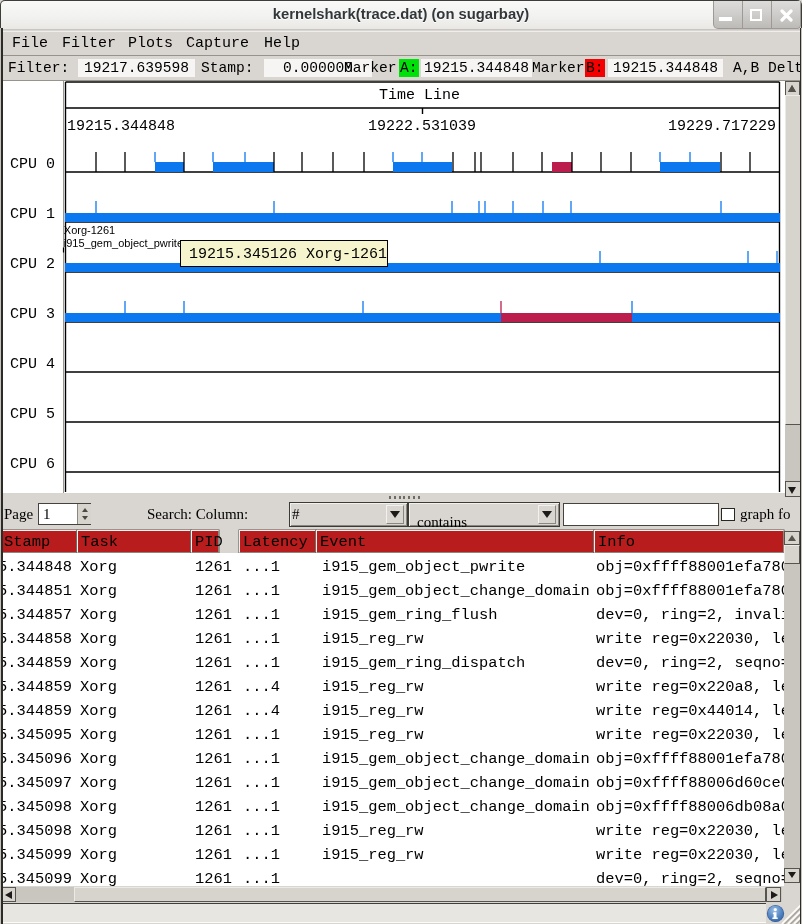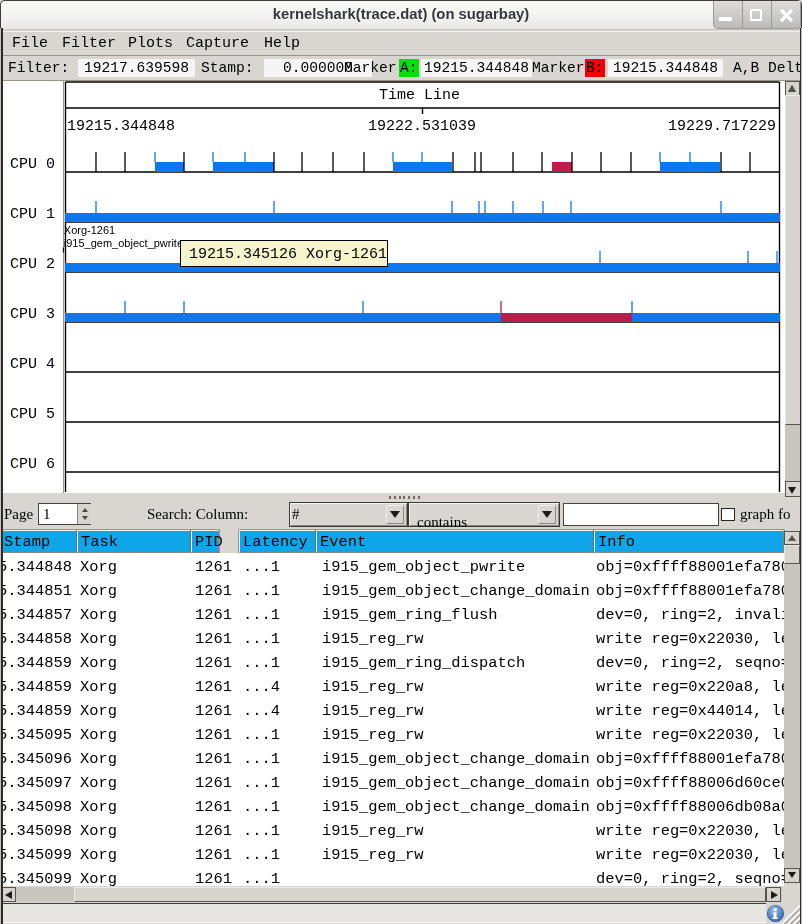--- a/index.html
+++ b/index.html
@@ -35,21 +35,21 @@
   
   .sbtn{position:absolute;left:0px;width:15px;background:#d7d4cd;border:1px solid #56544e;box-sizing:border-box;}
   .sthumb{position:absolute;left:0px;width:15px;background:#d7d4cd;border:1px solid #56544e;
      border-top-color:#eceae6;border-left-color:#eceae6;box-sizing:border-box;}
   .tri{position:absolute;width:0;height:0;}
   
   #controls{left:2px;top:493px;width:798px;height:37px;background:#d9d6d1;overflow:hidden;}
   #controls span{white-space:pre;font-family:Liberation Serif, serif;}
   
   #thead{left:0px;top:530px;width:784px;height:23px;background:#d9d6d1;}
-  .hcell{position:absolute;top:0;height:23px;background:#0ea5e9;box-sizing:border-box;
+  .hcell{position:absolute;top:0;height:23px;background:#b91c1c;box-sizing:border-box;
      border:1px solid #8a877f;border-top-color:#f4f3f0;border-left-color:#f4f3f0;
      box-shadow:0 0 0 0.5px #55534d;}
   .hcell span{position:absolute;left:3px;top:2px;font-size:15.4px;}
   
   #tbody{left:0px;top:553px;width:784px;height:333px;background:#fff;overflow:hidden;}
   .trow{position:absolute;left:0;width:784px;height:24px;}
   .tc{position:absolute;top:4px;white-space:pre;font-size:15.4px;}
   
   #hscroll{left:0px;top:887px;width:782px;height:15px;background:#c9c6bf;}
   #statusbar{left:0px;top:902px;width:802px;height:22px;background:#d9d6d1;}

